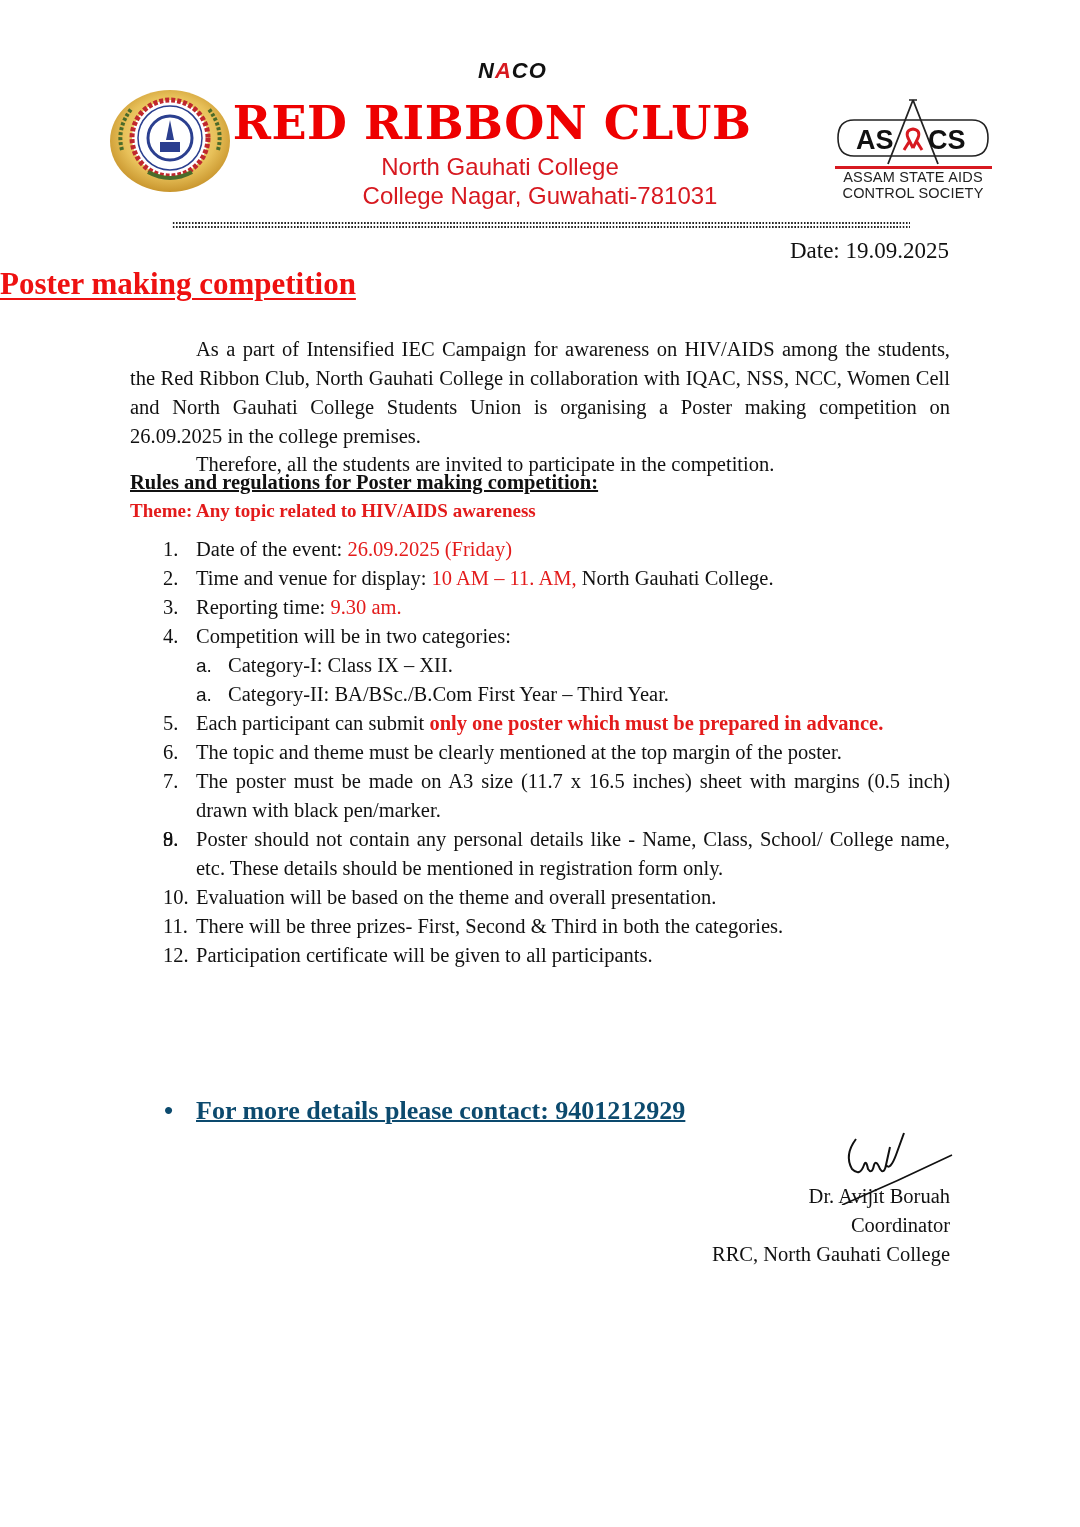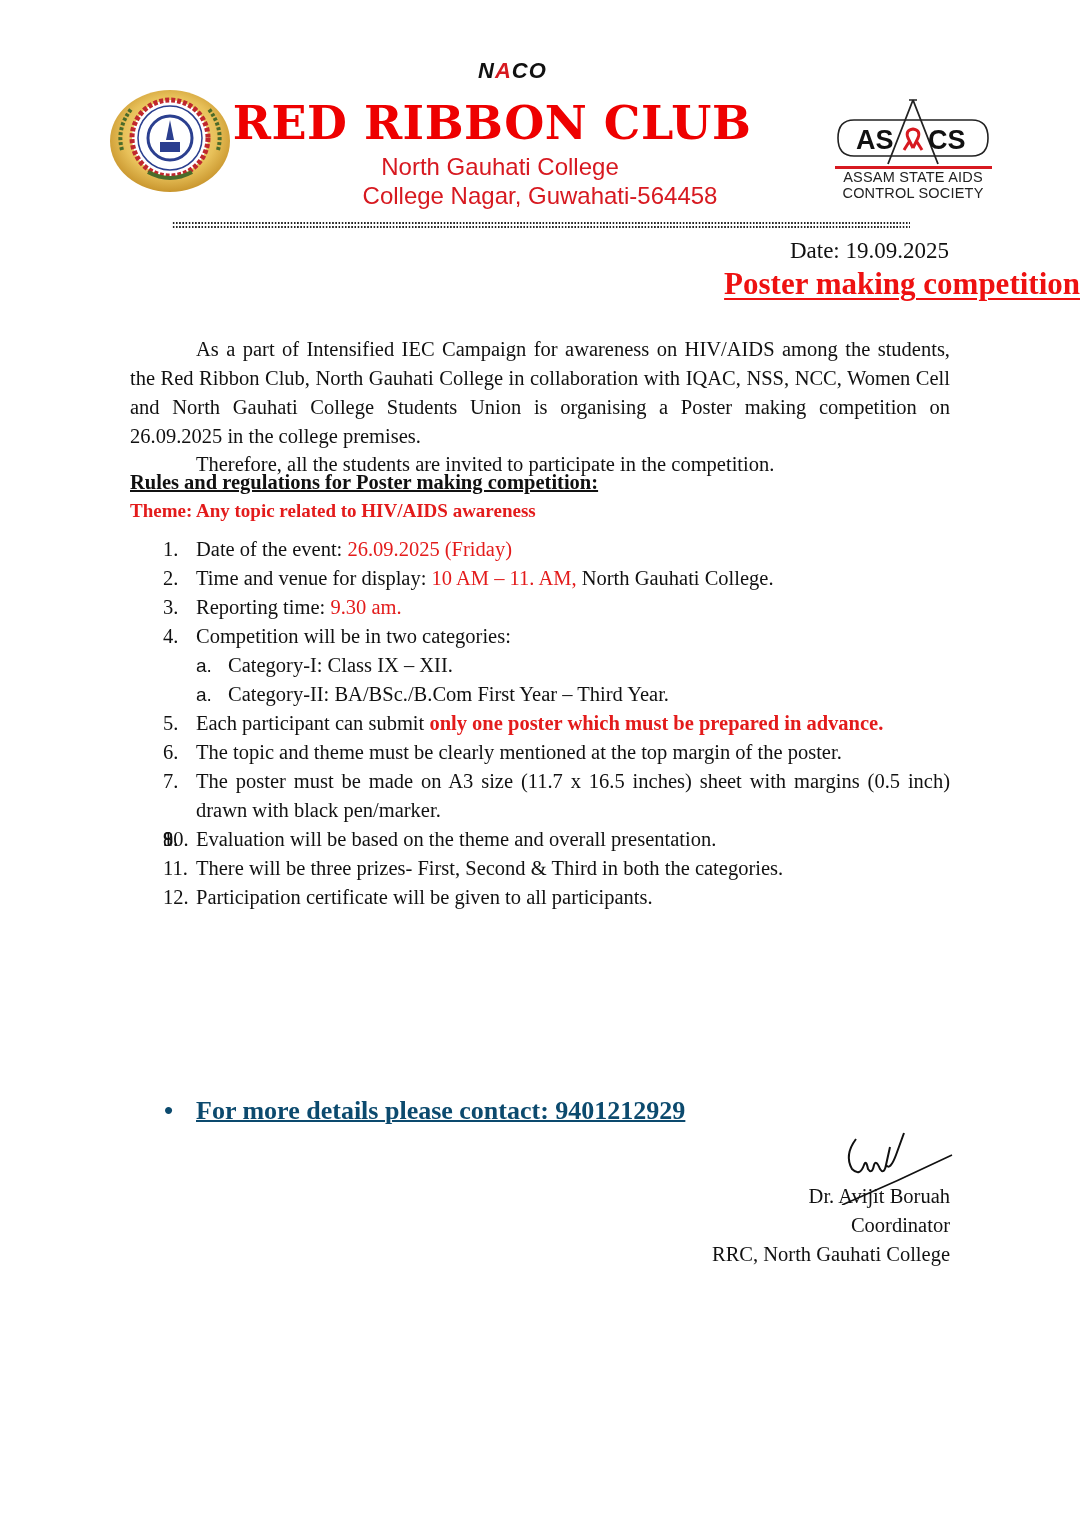--- a/index.html
+++ b/index.html
@@ -25,21 +25,21 @@
   .asacs-text1 { left: 832px; top: 169px; width: 162px; text-align: center; font-family: "Liberation Sans", sans-serif;
                  font-size: 14.5px; color: #222; letter-spacing: 0.2px; }
   .asacs-text2 { left: 832px; top: 185px; width: 162px; text-align: center; font-family: "Liberation Sans", sans-serif;
                  font-size: 14.5px; color: #222; letter-spacing: 0.2px; }
 
   .separator { left: 172px; top: 221px; width: 738px; height: 8px;
                background-image: radial-gradient(circle, #222 0.9px, transparent 1.2px);
                background-size: 3.2px 4px; }
 
   .date { right: 131px; top: 238px; font-size: 23px; }
-  .heading { left: 0; width: 1080px; top: 266px; text-align: right; font-size: 31px; font-weight: bold;
+  .heading { left: 0; width: 1080px; top: 266px; text-align: left; font-size: 31px; font-weight: bold;
              color: #ee1111; text-decoration: underline; text-decoration-thickness: 2px; text-underline-offset: 4px; }
 
   .body-text { left: 130px; width: 820px; font-size: 20.5px; line-height: 29px; margin-top: 8px; }
   .para1 { top: 327px; text-align: justify; text-indent: 66px; }
   .para2 { top: 442px; text-indent: 66px; }
   .rules-heading { left: 130px; top: 471px; font-size: 20.5px; font-weight: bold; text-decoration: underline;
                    text-decoration-thickness: 2px; }
   .theme { left: 130px; top: 500px; font-size: 19px; font-weight: bold; color: #e31b1b; }
 
   .rules { left: 130px; top: 535px; width: 820px; font-size: 20.5px; line-height: 29px; margin: 0; padding: 0; list-style: none; }
@@ -79,21 +79,21 @@
   <circle cx="62" cy="50" r="38" fill="#ffffff" stroke="#c0272d" stroke-width="5" stroke-dasharray="4 2"></circle>
   <circle cx="62" cy="50" r="32" fill="#ffffff" stroke="#2b3f8f" stroke-width="1.5"></circle>
   <circle cx="62" cy="50" r="22" fill="#ffffff" stroke="#2b3f8f" stroke-width="3"></circle>
   <path d="M62 32 L58 52 L66 52 Z" fill="#2b3f8f"></path>
   <rect x="52" y="54" width="20" height="10" fill="#2b3f8f"></rect>
   <path d="M40 84 Q62 96 84 84" stroke="#4a6b2a" stroke-width="4" fill="none"></path>
 </svg>
 
 <div class="abs club-title">RED RIBBON CLUB</div>
 <div class="abs club-sub1">North Gauhati College</div>
-<div class="abs club-sub2">College Nagar, Guwahati-564458</div>
+<div class="abs club-sub2">College Nagar, Guwahati-781031</div>
 
 <svg class="abs asacs-logo" viewBox="0 0 162 70">
   <path d="M22 22 Q6 22 6 40 Q6 58 22 58 L140 58 Q156 58 156 40 Q156 22 140 22 Z" fill="none" stroke="#222" stroke-width="1.6"></path>
   <path d="M81 2 L56 66 M81 2 L106 66" stroke="#222" stroke-width="1.8" fill="none"></path>
   <path d="M77 2 L85 2" stroke="#222" stroke-width="1.5"></path>
   <text x="24" y="51" font-family="Liberation Sans, sans-serif" font-weight="bold" font-size="27" fill="#111">AS</text>
   <text x="96" y="51" font-family="Liberation Sans, sans-serif" font-weight="bold" font-size="27" fill="#111">CS</text>
   <path d="M81 50 L76 40 Q73 32 81 31 Q89 32 86 40 L81 50 M77 44 L72 52 M85 44 L90 52" stroke="#d71920" stroke-width="3" fill="none"></path>
 </svg>
 <div class="abs asacs-line"></div>
@@ -136,21 +136,21 @@
   <li>
     <span class="num">6.</span><span>The topic and theme must be clearly mentioned at the top margin of the poster.</span>
   </li>
   <li>
     <span class="num">7.</span><span>The poster must be made on A3 size (11.7 x 16.5 inches) sheet with margins (0.5 inch) drawn with black pen/marker.</span>
   </li>
   <li>
     <span class="num">8.</span>
   </li>
   <li>
-    <span class="num">9.</span>
+    <span class="num">9.</span><span>Poster should not contain any personal details like - Name, Class, School/ College name, etc. These details should be mentioned in registration form only.</span>
   </li>
   <li class="two-digit">
     <span class="num">10.</span><span>Evaluation will be based on the theme and overall presentation.</span>
   </li>
   <li class="two-digit">
     <span class="num">11.</span><span>There will be three prizes- First, Second &amp; Third in both the categories.</span>
   </li>
   <li class="two-digit">
     <span class="num">12.</span><span>Participation certificate will be given to all participants.</span>
   </li>

